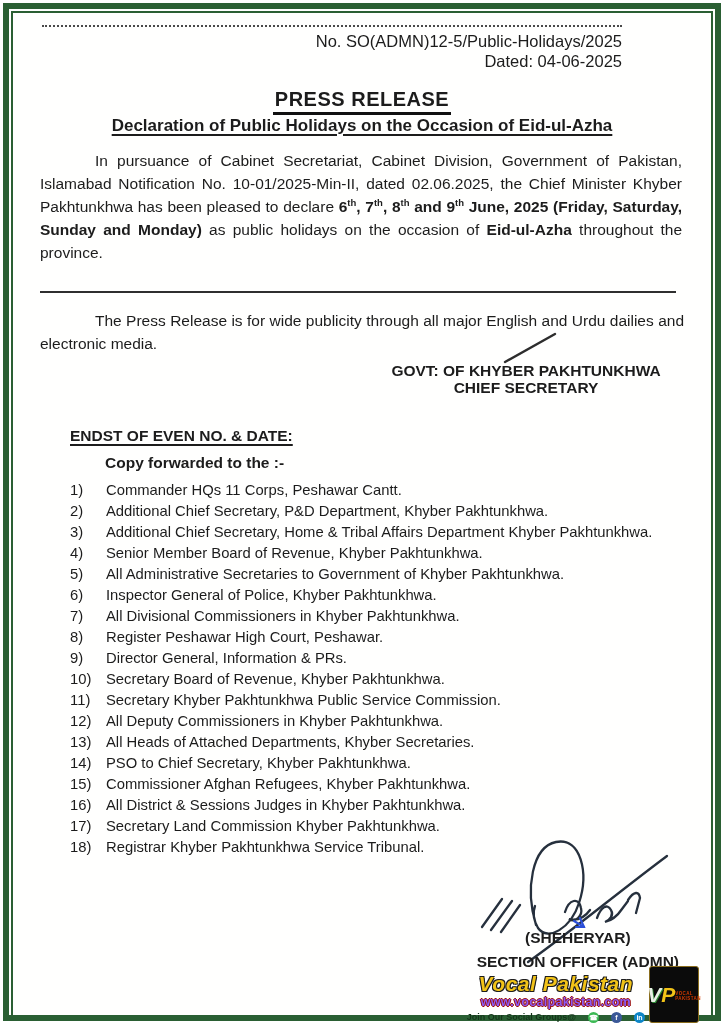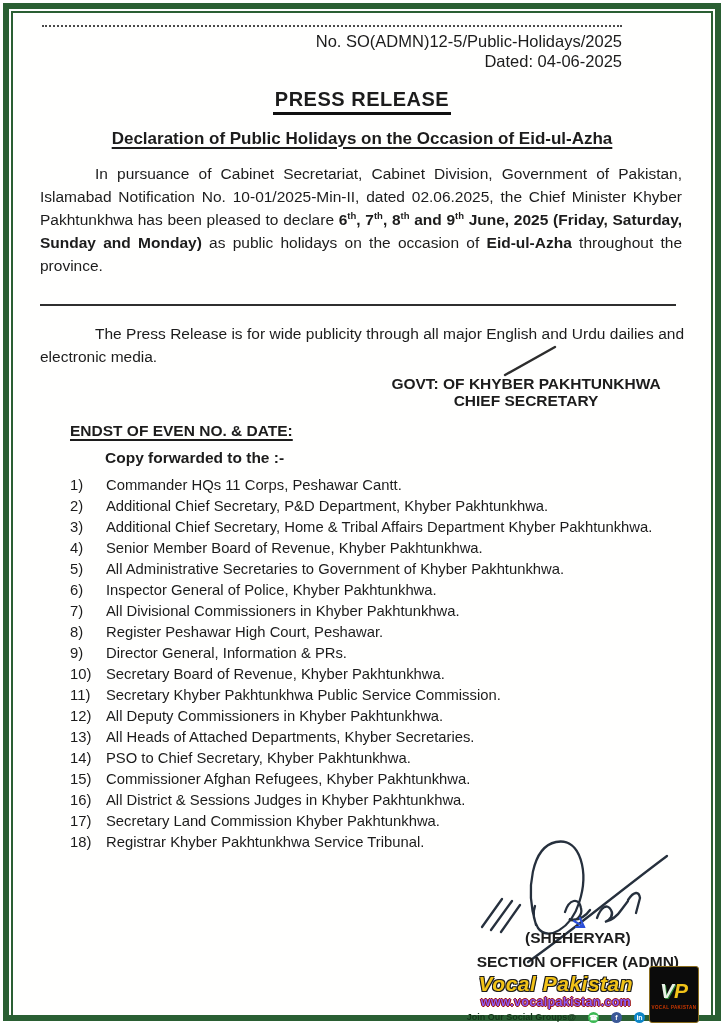--- a/index.html
+++ b/index.html
@@ -21,36 +21,36 @@
   .titles{flex:1;text-align:center;padding-top:10px;padding-right:30px;}
   .gov-title{font-size:17.5px;letter-spacing:.2px;font-weight:600;color:#161616;}
   .dept-title{font-size:18.5px;font-weight:bold;letter-spacing:.3px;margin-top:3px;color:#0e0e0e;}
 
   .dotted-rule{border-top:2px dotted #4a4a4a;margin:2px 62px 4px 2px;}
   .ref-block{text-align:right;margin-right:62px;font-size:16.5px;line-height:20px;font-weight:500;}
 
   .press-title{text-align:center;margin-top:17px;}
   .press-title span{display:inline-block;font-size:20px;font-weight:bold;letter-spacing:.5px;
     border-bottom:3px solid #101010;padding:0 2px 1px 2px;}
-  .subject{text-align:center;margin-top:14px;}
+  .subject{text-align:center;margin-top:1px;}
   .subject span{display:inline-block;font-size:17px;font-weight:bold;
     text-decoration:underline;text-decoration-thickness:2px;text-underline-offset:3px;}
 
   .body-para{margin-top:13px;font-size:15.5px;line-height:23px;text-align:justify;text-indent:55px;padding-right:2px;}
   .body-para .b{font-weight:bold;}
   .body-para sup{font-size:9.5px;vertical-align:super;line-height:0;font-weight:bold;}
 
   .solid-rule{border:none;border-top:2px solid #2f2f2f;margin:27px 8px 0 0;}
 
   .publicity{margin-top:16px;font-size:15.5px;line-height:23px;text-align:justify;text-indent:55px;}
 
   .sig1{width:280px;margin:7px 18px 0 auto;text-align:center;position:relative;font-weight:bold;font-size:15.5px;line-height:17px;}
   .sig1 .slash{position:absolute;left:116px;top:-31px;}
 
-  .endst{margin-top:13px;padding-left:30px;font-size:15.5px;font-weight:bold;}
+  .endst{margin-top:31px;padding-left:30px;font-size:15.5px;font-weight:bold;}
   .endst span{text-decoration:underline;text-decoration-thickness:2px;text-underline-offset:3px;}
   .copy-fwd{margin-top:9px;padding-left:65px;font-size:15.5px;font-weight:bold;}
 
   ol.dist{list-style:none;counter-reset:rc;margin-top:11px;}
   ol.dist li{counter-increment:rc;position:relative;padding-left:66px;font-size:14.8px;line-height:15px;margin-bottom:6px;}
   ol.dist li::before{content:counter(rc) ")";position:absolute;left:30px;}
 
   .signature{position:absolute;left:455px;top:816px;z-index:3;}
   .sig2{position:absolute;top:913px;right:32px;text-align:center;font-weight:bold;font-size:15.5px;line-height:24px;z-index:4;}
 
@@ -61,21 +61,21 @@
     text-shadow:-1px -1px 0 #1d1d1d,1px -1px 0 #1d1d1d,-1px 1px 0 #1d1d1d,1px 1px 0 #1d1d1d;
     letter-spacing:.5px;line-height:22px;}
   .wm-site{font-size:12.5px;font-weight:bold;color:#8b5cf6;letter-spacing:.3px;line-height:14px;
     text-shadow:-1px 0 0 var(--watermark-red),1px 0 0 var(--watermark-red),0 1px 0 var(--watermark-red),0 -1px 0 var(--watermark-red);}
   .wm-social{font-size:9px;font-weight:bold;color:#15351a;display:flex;align-items:center;justify-content:flex-end;gap:12px;margin-top:2px;line-height:12px;}
   .soc{display:inline-block;width:11px;height:11px;border-radius:50%;color:#fff;font-size:7px;line-height:11px;text-align:center;font-weight:bold;}
   .soc.wa{background:#3cba54;}
   .soc.fb{background:#3b5998;}
   .soc.li{background:#0e86c8;}
   .wm-logo{width:50px;height:57px;background:#0b0b0b;border:1px solid #8a6d1d;border-radius:3px;
-    display:flex;flex-direction:column;align-items:center;justify-content:center;}
+    display:flex;flex-direction:row;align-items:center;justify-content:center;}
   .wm-mono{font-size:21px;font-weight:bold;font-style:italic;line-height:22px;}
   .wm-mono .v{color:#e9f2e6;text-shadow:1px 1px 0 #2e8b37;}
   .wm-mono .p{color:var(--watermark-gold);}
   .wm-cap{font-size:4.5px;color:#d43a00;letter-spacing:.4px;margin-top:3px;font-weight:bold;}
 </style>
 </head>
 <body>
 
 <div class="page">
   <div class="frame">

